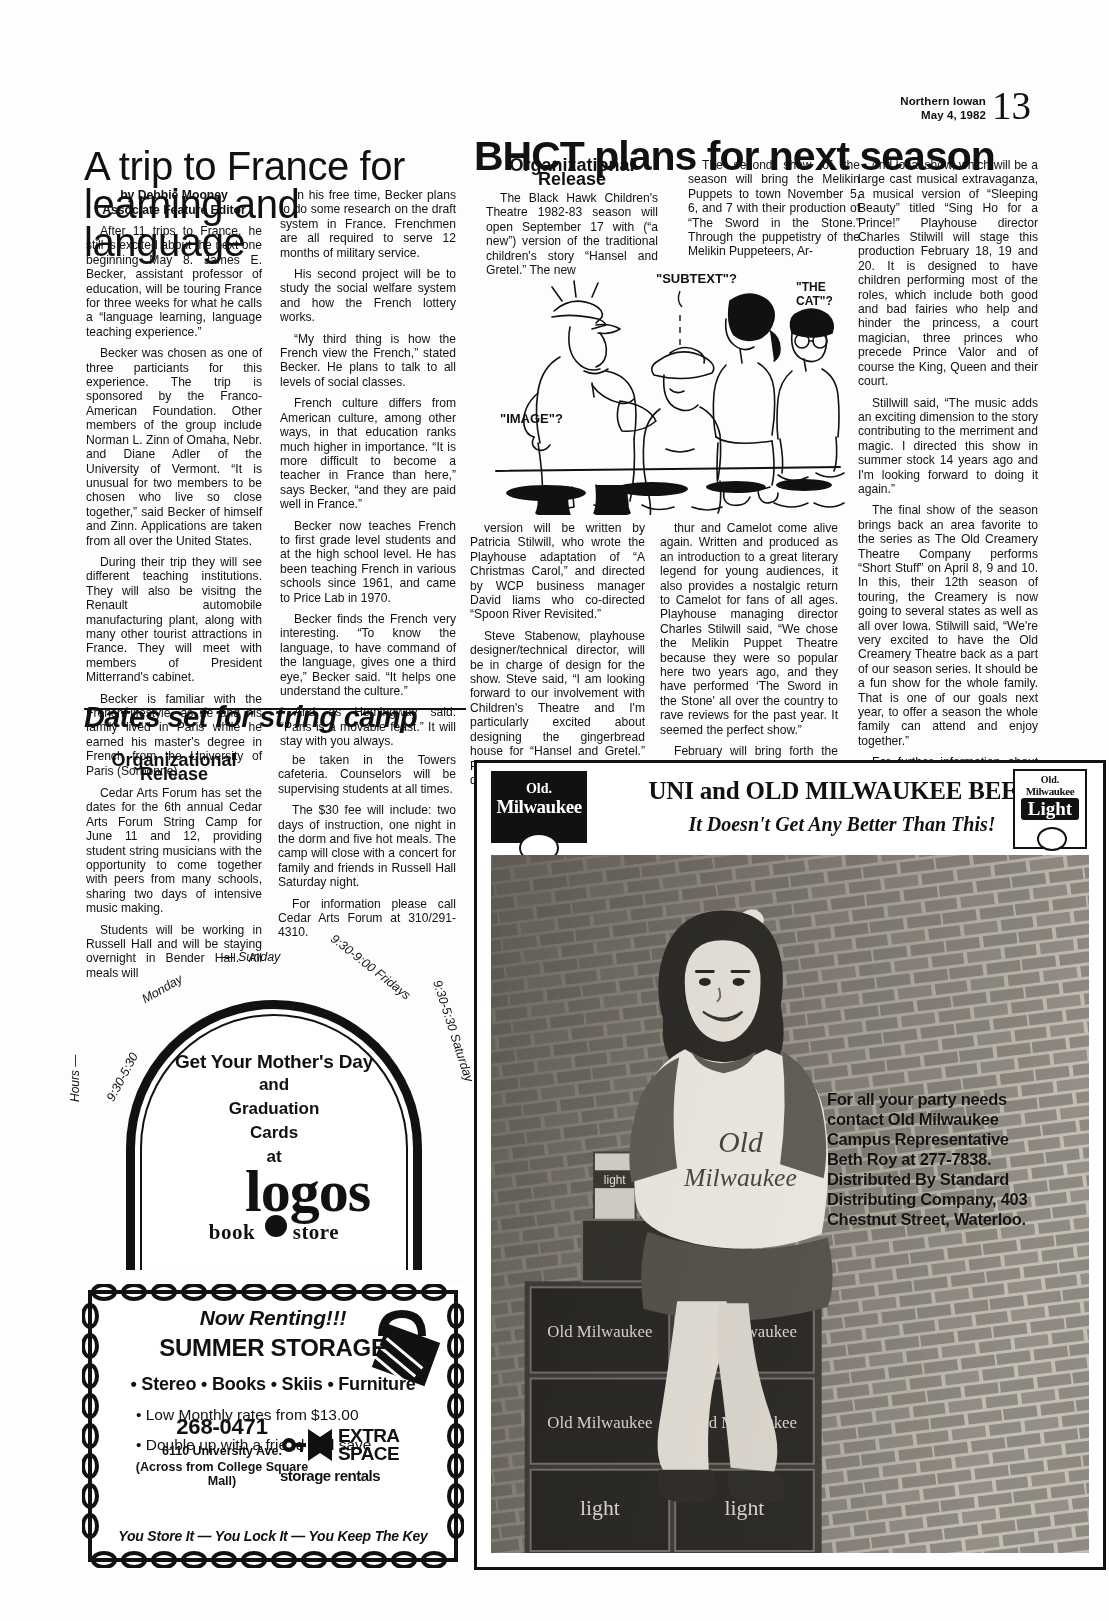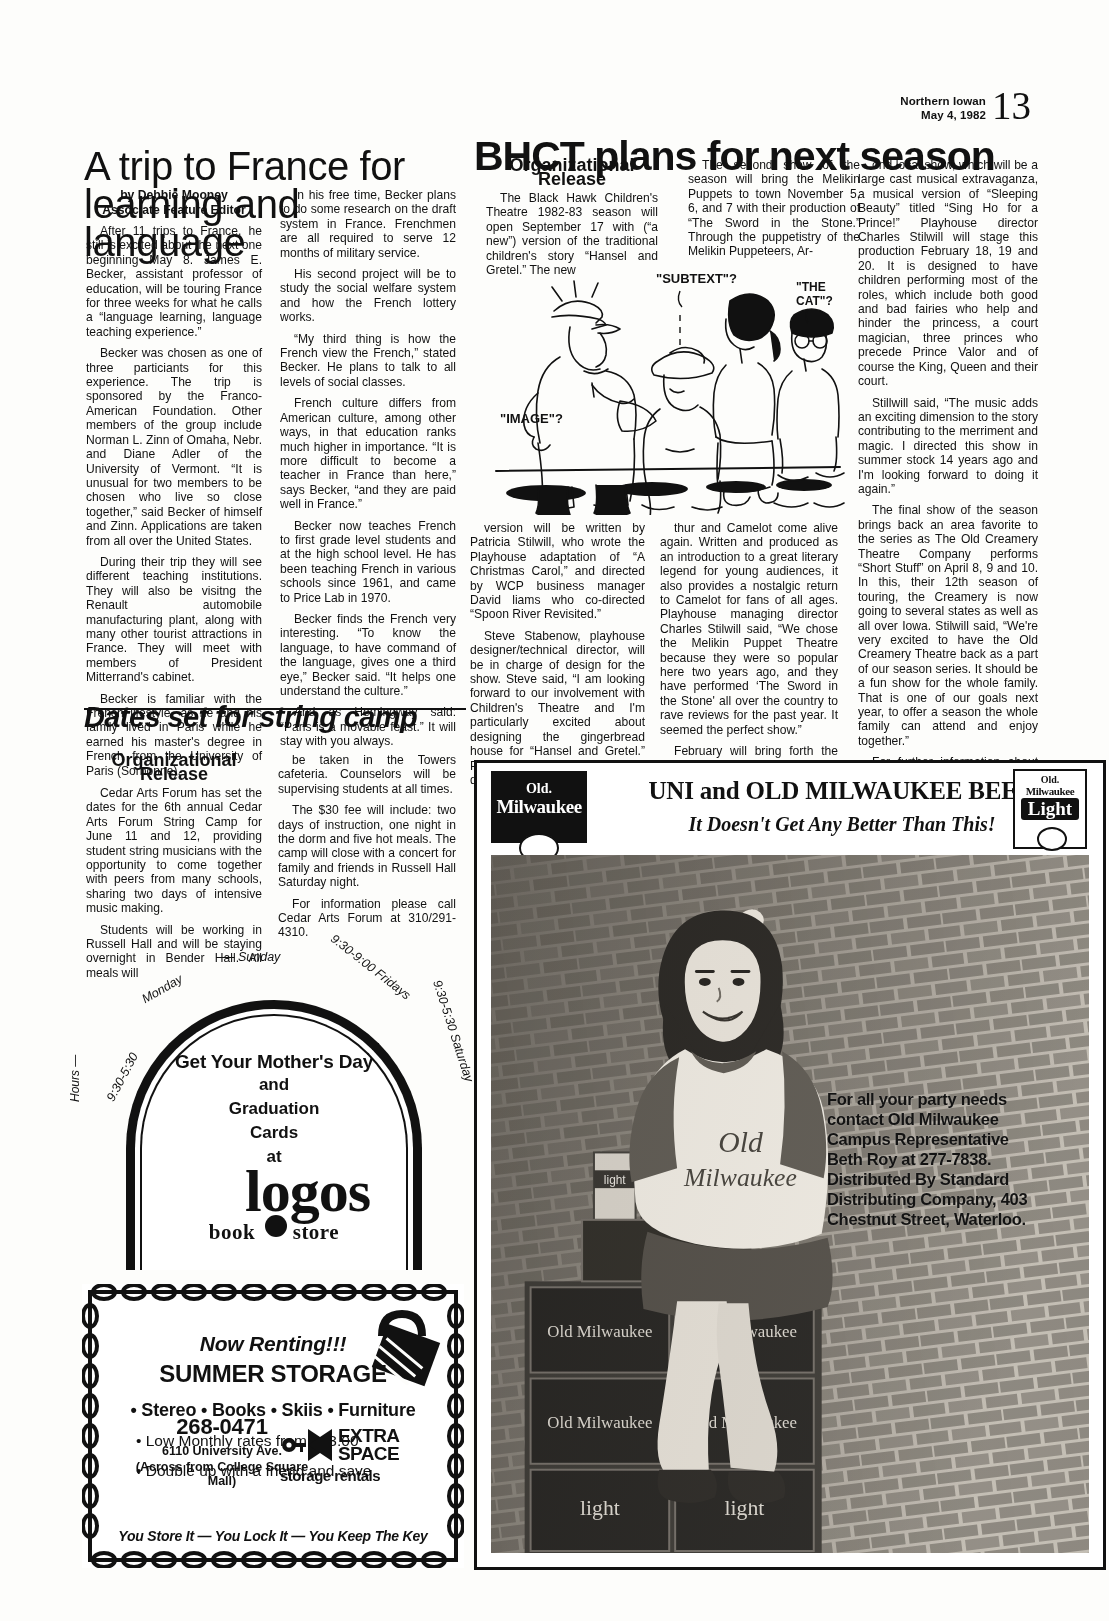--- a/index.html
+++ b/index.html
@@ -97,21 +97,21 @@
   .hr-arc { position:absolute; font-size:12.5px; font-style:italic; white-space:nowrap; }
   .hr-a1 { left:14px; top:118px; transform:rotate(-62deg); }
   .hr-a2 { left:58px; top:30px; transform:rotate(-30deg); }
   .hr-a3 { left:140px; top:-2px; }
   .hr-a4 { left:240px; top:8px; transform:rotate(38deg); }
   .hr-a5 { left:318px; top:72px; transform:rotate(72deg); }
 
   
   .storage-ad { position:absolute; left:82px; top:1284px; width:382px; height:284px; background:#fff; }
   .chain-box { position:absolute; inset:0; }
-  .storage-inner { position:absolute; left:26px; top:22px; right:26px; bottom:20px; text-align:center;margin-top:26px; }
+  .storage-inner { position:absolute; left:26px; top:22px; right:26px; bottom:20px; text-align:center; }
   .st-now { font-size:21px; font-weight:bold; font-style:italic; letter-spacing:-.2px; }
   .st-sum { font-size:24px; font-weight:bold; letter-spacing:-.3px; margin-top:4px; }
   .st-items { font-size:18px; font-weight:bold; margin-top:12px; letter-spacing:-.2px;}
   .st-bul { font-size:15.5px; text-align:left; margin:9px 0 0 28px; line-height:21px; }
   .st-phone { font-size:22px; font-weight:bold; margin-top:14px; letter-spacing:-.2px;}
   .st-addr { font-size:12.5px; font-weight:bold; margin-top:4px; }
   .st-addr2 { font-size:12.5px; font-weight:bold; margin-top:2px; }
   .st-tag { font-size:14px; font-weight:bold; font-style:italic; margin-top:16px; letter-spacing:-.2px;}
   .es-logo { position:absolute; right:8px; bottom:64px; width:150px; text-align:left; }
   .es-name { font-size:19px; font-weight:bold; line-height:18px; letter-spacing:-.6px; }

